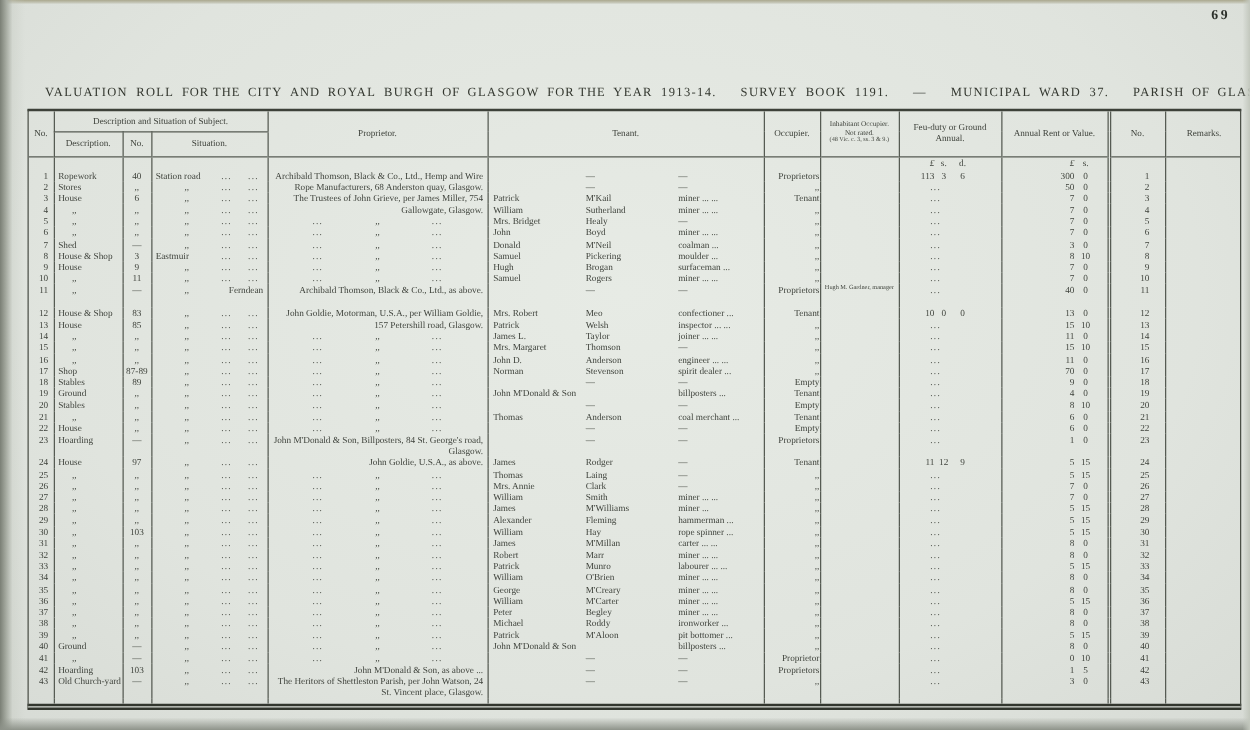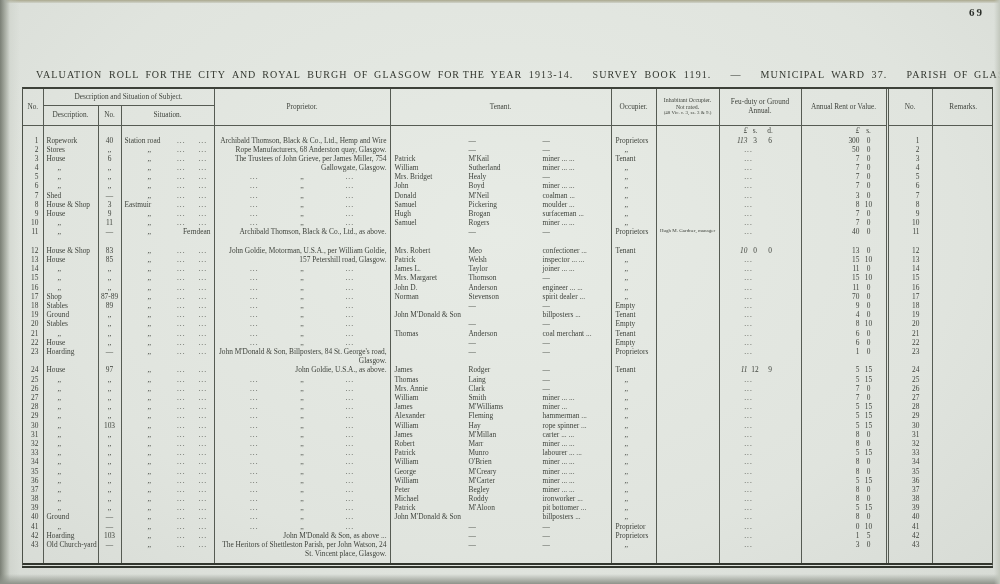--- a/index.html
+++ b/index.html
@@ -61,25 +61,25 @@
   .sit-extra{margin-left:auto;padding-right:3px;}
   .c-prop{padding:0 3px;}
   .prop-text{padding-left:10px;text-indent:-10px;text-align:right;}
   .prop-dit{display:flex;}
   .prop-dit span{flex:1;text-align:center;}
   .prop-dit .pd-mid{flex:0 0 22px;}
   .ten{display:flex;}
   .t-first{flex:0 0 74px;padding-left:4px;white-space:nowrap;}
   .t-last{flex:0 0 74px;}
   .t-occ{flex:1;}
-  .c-occ{padding-left:4px;}
+  .c-occ{padding-left:4px;text-align:right;}
   .c-occ .dit{margin-left:9px;}
   .c-inh{font-size:5px;line-height:5.5px;text-align:center;padding-top:1px;}
   .feu{display:flex;}
-  .f1{flex:0 0 28px;text-align:right;font-style:italic;}
+  .f1{flex:0 0 28px;text-align:right;}
   .f2{flex:0 0 15px;text-align:center;}
   .f3{flex:0 0 15px;text-align:center;}
   .fdots{flex:0 0 58px;text-align:center;}
   .rent{display:flex;}
   .r1{flex:0 0 58px;text-align:right;}
   .r2{flex:0 0 18px;text-align:center;}
   .pound{font-style:italic;}
   .dots{letter-spacing:1px;}
   .c-no2{text-align:right;padding-right:12px;}
 </style>

